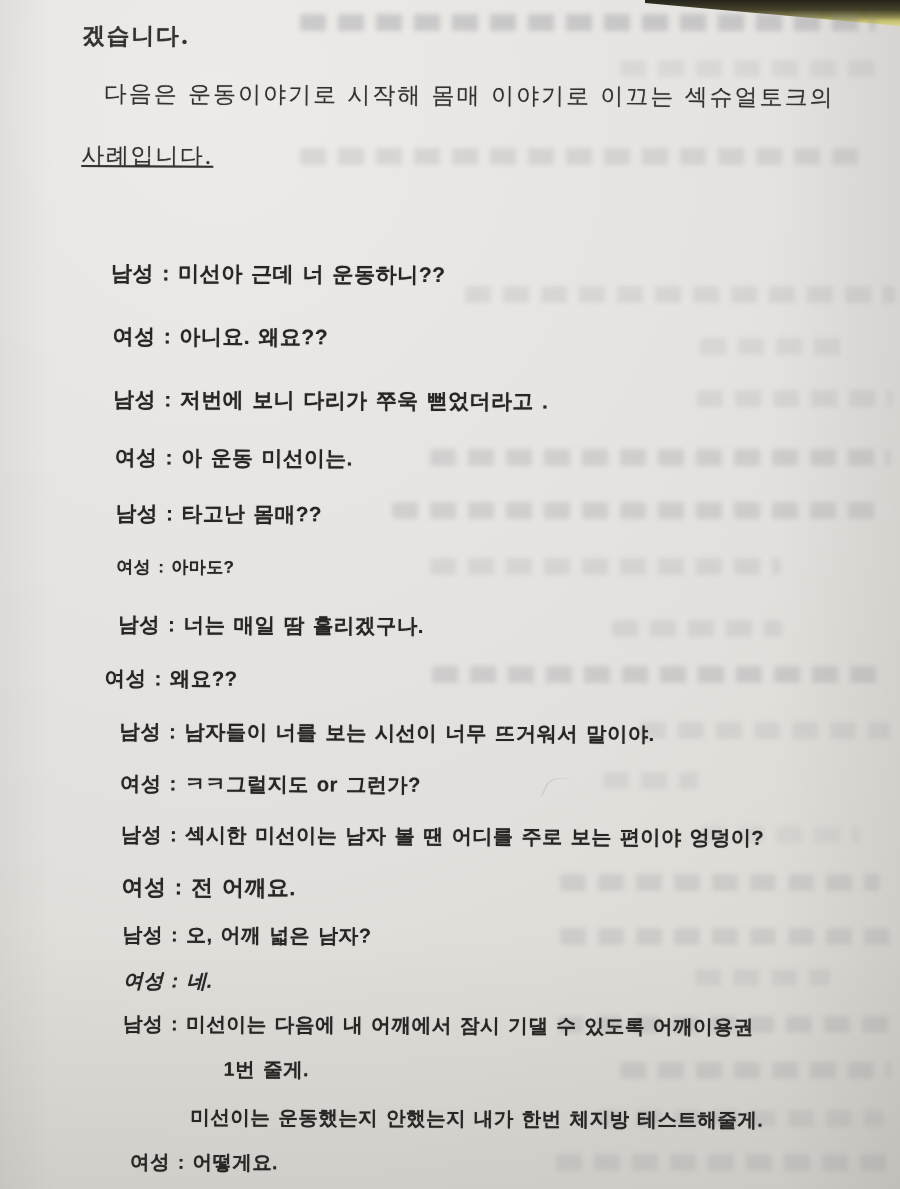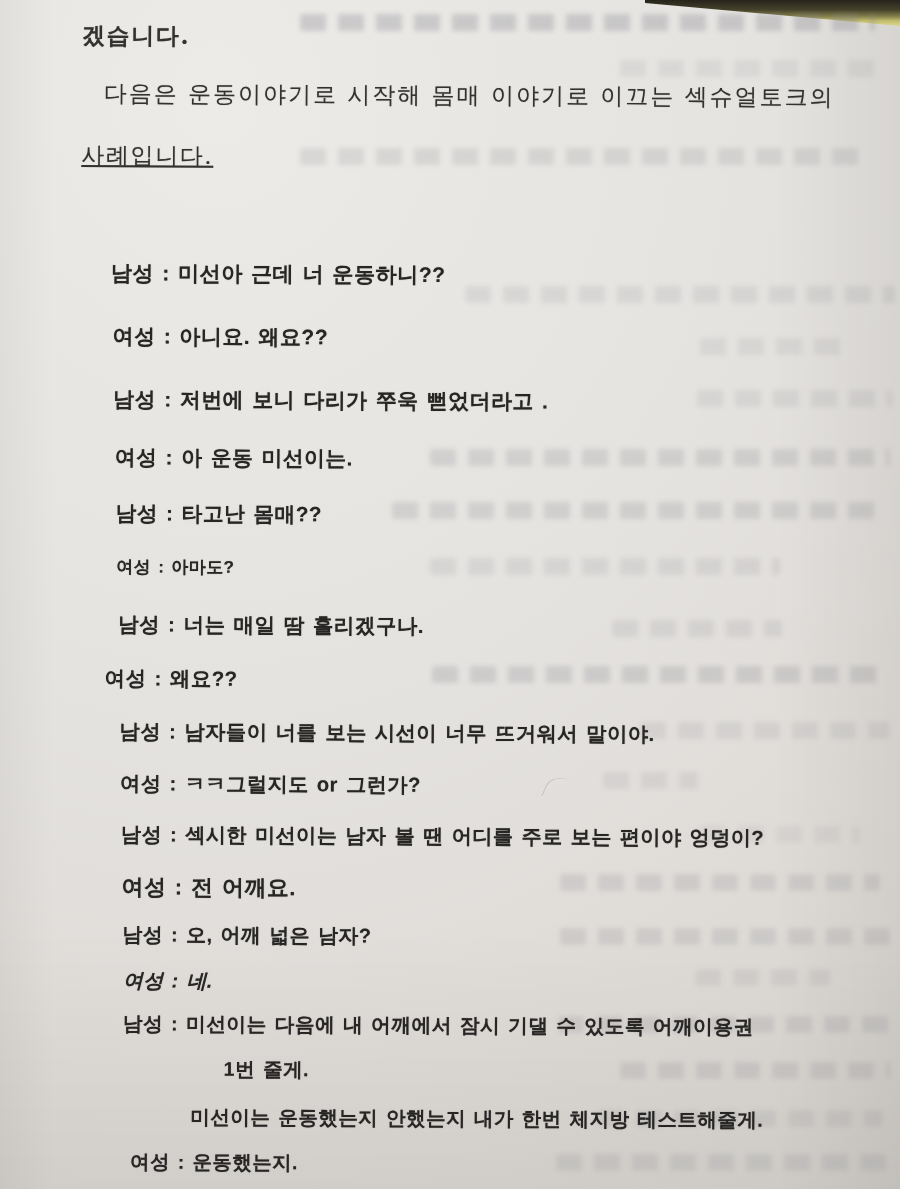--- a/index.html
+++ b/index.html
@@ -87,16 +87,16 @@
         <div class="dl" style="top: 664px; left: 108px; font-size: 20.5px;"><span>여성</span><span> : </span><span>왜요??</span></div>
         <div class="dl" style="top: 717px; left: 123px; font-size: 20.4px;"><span>남성</span><span> : </span><span>남자들이 너를 보는 시선이 너무 뜨거워서 말이야.</span></div>
         <div class="dl" style="top: 769px; left: 124px; font-size: 20.3px;"><span>여성</span><span> : </span><span>ㅋㅋ그럴지도 or 그런가?</span></div>
         <div class="dl" style="top: 821px; left: 125px; font-size: 20.2px;"><span>남성</span><span> : </span><span>섹시한 미선이는 남자 볼 땐 어디를 주로 보는 편이야 엉덩이?</span></div>
         <div class="dl" style="top: 872px; left: 126px; font-size: 22px;"><span>여성</span><span> : </span><span>전 어깨요.</span></div>
         <div class="dl" style="top: 921px; left: 127px; font-size: 20px;"><span>남성</span><span> : </span><span>오, 어깨 넓은 남자?</span></div>
         <div class="dl" style="top: 967px; left: 128px; font-size: 19.9px; font-style: italic;"><span>여성</span><span> : </span><span>네.</span></div>
         <div class="dl" style="top: 1010px; left: 128px; font-size: 19.8px;"><span>남성</span><span> : </span><span>미선이는 다음에 내 어깨에서 잠시 기댈 수 있도록 어깨이용권</span></div>
         <div class="dl" style="top: 1055px; left: 193px; font-size: 19.7px; margin-left: 36px;"><span>1번 줄게.</span></div>
         <div class="dl" style="top: 1103px; left: 196px; font-size: 19.6px;"><span>미선이는 운동했는지 안했는지 내가 한번 체지방 테스트해줄게.</span></div>
-        <div class="dl" style="top: 1148px; left: 136px; font-size: 19.5px;"><span>여성</span><span> : </span><span>운동했는지.</span></div>
+        <div class="dl" style="top: 1148px; left: 136px; font-size: 19.5px;"><span>여성</span><span> : </span><span>어떻게요.</span></div>
       </div>
   </div>
 </div>
 
 </body></html>

